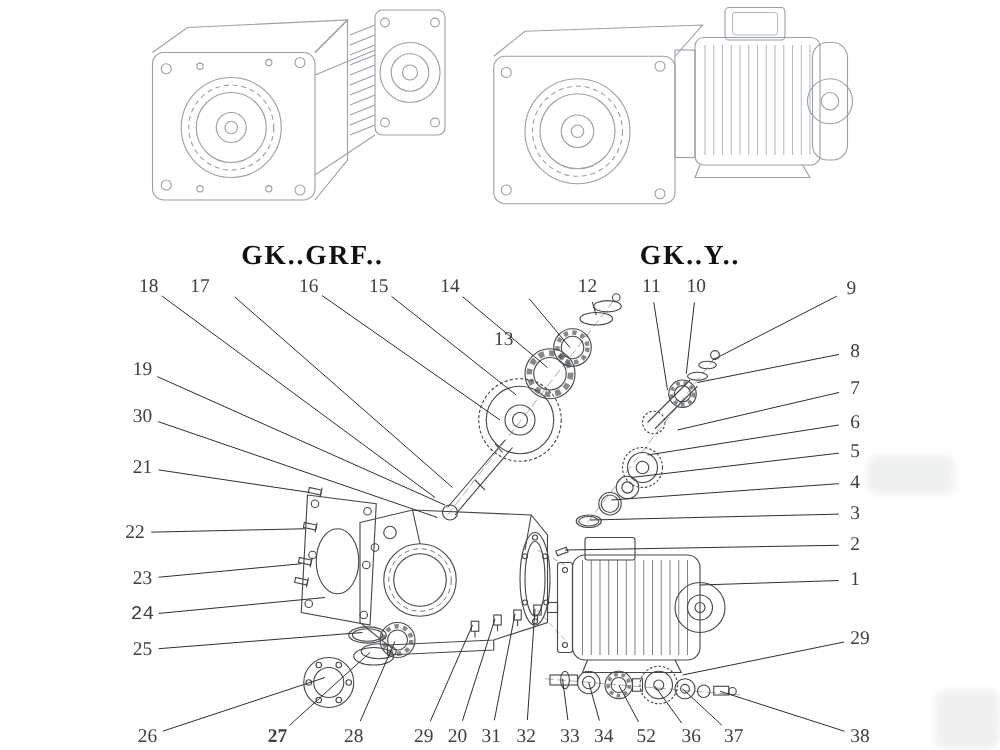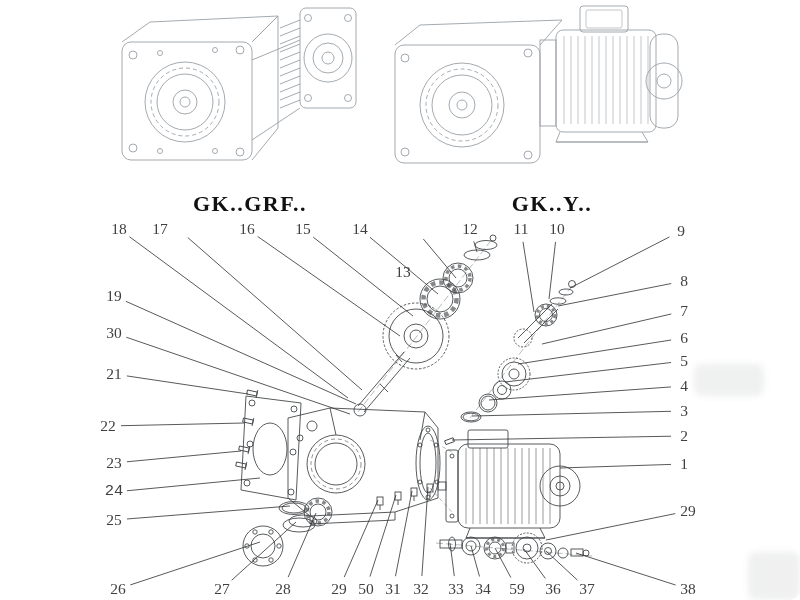--- a/index.html
+++ b/index.html
@@ -288,29 +288,29 @@
       <span class="callout" style="left: 684px; top: 464px;">1</span>
       <span class="callout" style="left: 688px; top: 511px;">29</span>
       <span class="callout" style="left: 114px; top: 296px;">19</span>
       <span class="callout" style="left: 114px; top: 333px;">30</span>
       <span class="callout" style="left: 114px; top: 374px;">21</span>
       <span class="callout" style="left: 108px; top: 426px;">22</span>
       <span class="callout" style="left: 114px; top: 463px; text-align: right;">23</span>
       <span class="callout" style="left: 114px; top: 492px; font-family: Liberation Mono, monospace;">24</span>
       <span class="callout" style="left: 114px; top: 520px;">25</span>
       <span class="callout" style="left: 118px; top: 589px;">26</span>
-      <span class="callout" style="left: 222px; top: 589px;">27</span>
+      <span class="callout" style="left: 222px; top: 589px; font-weight: bold;">27</span>
       <span class="callout" style="left: 283px; top: 589px;">28</span>
       <span class="callout" style="left: 339px; top: 589px;">29</span>
-      <span class="callout" style="left: 366px; top: 589px;">50</span>
+      <span class="callout" style="left: 366px; top: 589px;">20</span>
       <span class="callout" style="left: 393px; top: 589px;">31</span>
       <span class="callout" style="left: 421px; top: 589px;">32</span>
       <span class="callout" style="left: 456px; top: 589px;">33</span>
       <span class="callout" style="left: 483px; top: 589px;">34</span>
-      <span class="callout" style="left: 517px; top: 589px;">59</span>
+      <span class="callout" style="left: 517px; top: 589px;">52</span>
       <span class="callout" style="left: 553px; top: 589px;">36</span>
       <span class="callout" style="left: 587px; top: 589px;">37</span>
       <span class="callout" style="left: 688px; top: 589px;">38</span>
     </div>
 
   <div class="watermark wm1"></div>
   <div class="watermark wm2"></div>
 </div>
 
 </body></html>

